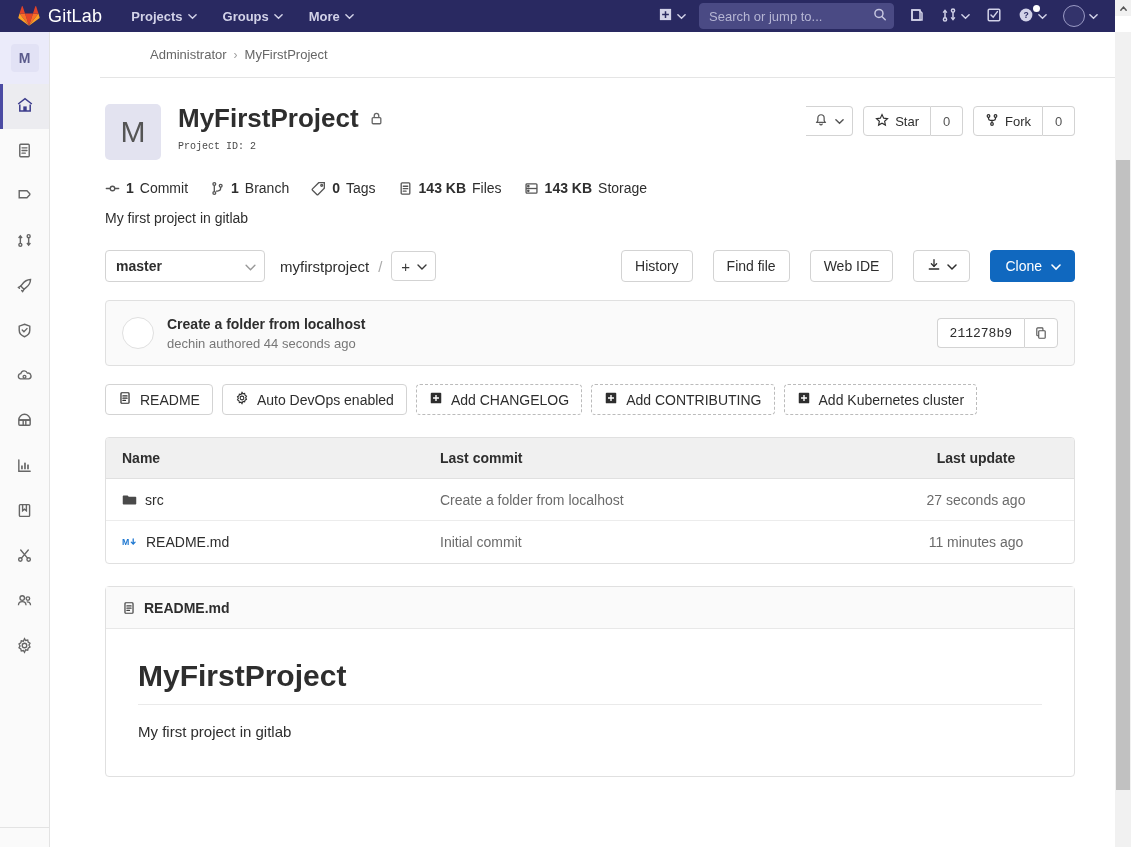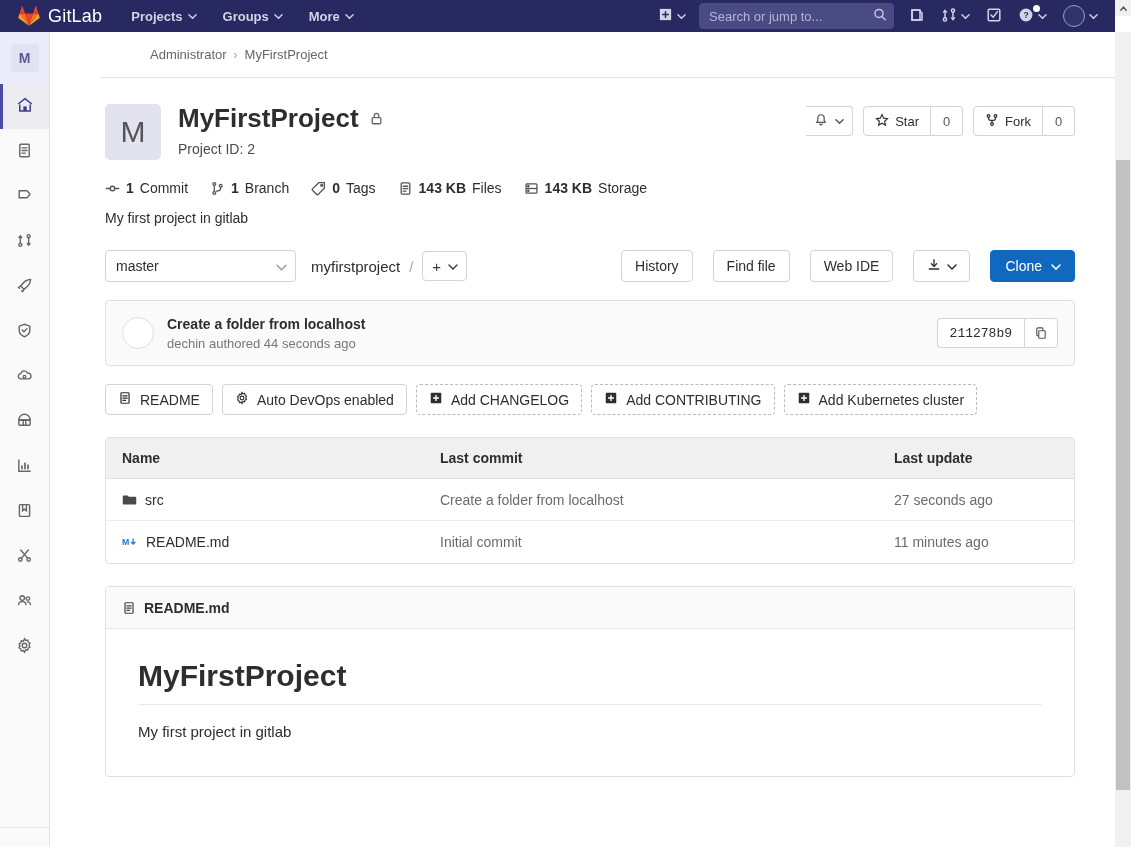--- a/index.html
+++ b/index.html
@@ -128,21 +128,21 @@
   .proj-avatar {
     width: 56px; height: 56px; border-radius: 5px;
     background: #e3e3f0; color: #555;
     display: flex; align-items: center; justify-content: center;
     font-size: 30px; font-weight: 400;
     margin-right: 17px; flex: none;
   }
   .proj-title-row { display: flex; align-items: center; gap: 10px; }
   .proj-title { font-size: 26px; font-weight: bold; color: #2e2e2e; line-height: 1.1; }
   .lock-icon { color: #666; margin-top: 3px; }
-  .proj-id { font-size: 14px; color: #4a4a4a; margin-top: 8px; }
+  .proj-id { font-size: 10px; color: #4a4a4a; margin-top: 8px; font-family: Liberation Mono, monospace; }
 
   .header-actions {
     margin-left: auto; display: flex; align-items: flex-start; gap: 10px;
     padding-top: 2px;
   }
   .btn {
     display: inline-flex; align-items: center; gap: 6px;
     height: 30px; padding: 0 11px;
     background: #fff; border: 1px solid #d3d3d3; border-radius: 4px;
     font-size: 13px; color: #2e2e2e; cursor: pointer;
@@ -162,23 +162,23 @@
     margin-top: 20px; font-size: 14px; color: #2e2e2e;
   }
   .stat { display: flex; align-items: center; gap: 6px; cursor: pointer; }
   .stat b { font-weight: bold; }
   .stat-icon { color: #555; display: flex; }
   .proj-desc { margin-top: 14px; font-size: 14px; color: #2e2e2e; }
 
   .repo-bar { display: flex; align-items: center; margin-top: 24px; }
   .branch-select {
     display: flex; align-items: center; justify-content: space-between;
-    width: 191px; height: 32px; padding: 0 10px;
+    width: 160px; height: 32px; padding: 0 10px;
     border: 1px solid #d3d3d3; border-radius: 4px;
-    background: #fff; font-size: 14px; cursor: pointer;
+    background: #fff; font-size: 14px; cursor: pointer; font-weight: bold;
   }
   .path-crumb { display: flex; align-items: center; margin-left: 15px; font-size: 15px; }
   .path-crumb a { color: #2e2e2e; text-decoration: none; cursor: pointer; }
   .path-slash { color: #aaa; margin: 0 9px; }
   .plus-btn {
     display: inline-flex; align-items: center; gap: 7px;
     height: 30px; padding: 0 9px;
     border: 1px solid #d3d3d3; border-radius: 4px; background: #fff;
     cursor: pointer; font-size: 15px; color: #3a3a3a;
   }
@@ -239,21 +239,21 @@
     font-size: 14px; font-weight: bold; color: #2e2e2e;
   }
   .ft-row {
     display: flex; align-items: center;
     height: 42px; border-bottom: 1px solid #ececec;
     font-size: 14px;
   }
   .ft-row:last-child { border-bottom: none; }
   .col-name { width: 334px; padding-left: 16px; display: flex; align-items: center; gap: 8px; }
   .col-commit { flex: 1; color: #6b6b6b; }
-  .col-update { width: 180px; text-align: left; padding-right: 16px; color: #6b6b6b; }
+  .col-update { width: 180px; text-align: center; padding-right: 16px; color: #6b6b6b; }
   .ft-head .col-commit, .ft-head .col-update { color: #2e2e2e; }
   .file-link { color: #2e2e2e; text-decoration: none; cursor: pointer; }
   .md-icon {
     display: inline-flex; align-items: center; justify-content: center;
     color: #1f78d1; font-size: 9px; font-weight: bold;
     width: 16px;
   }
 
   .readme-panel {
     margin-top: 22px;

